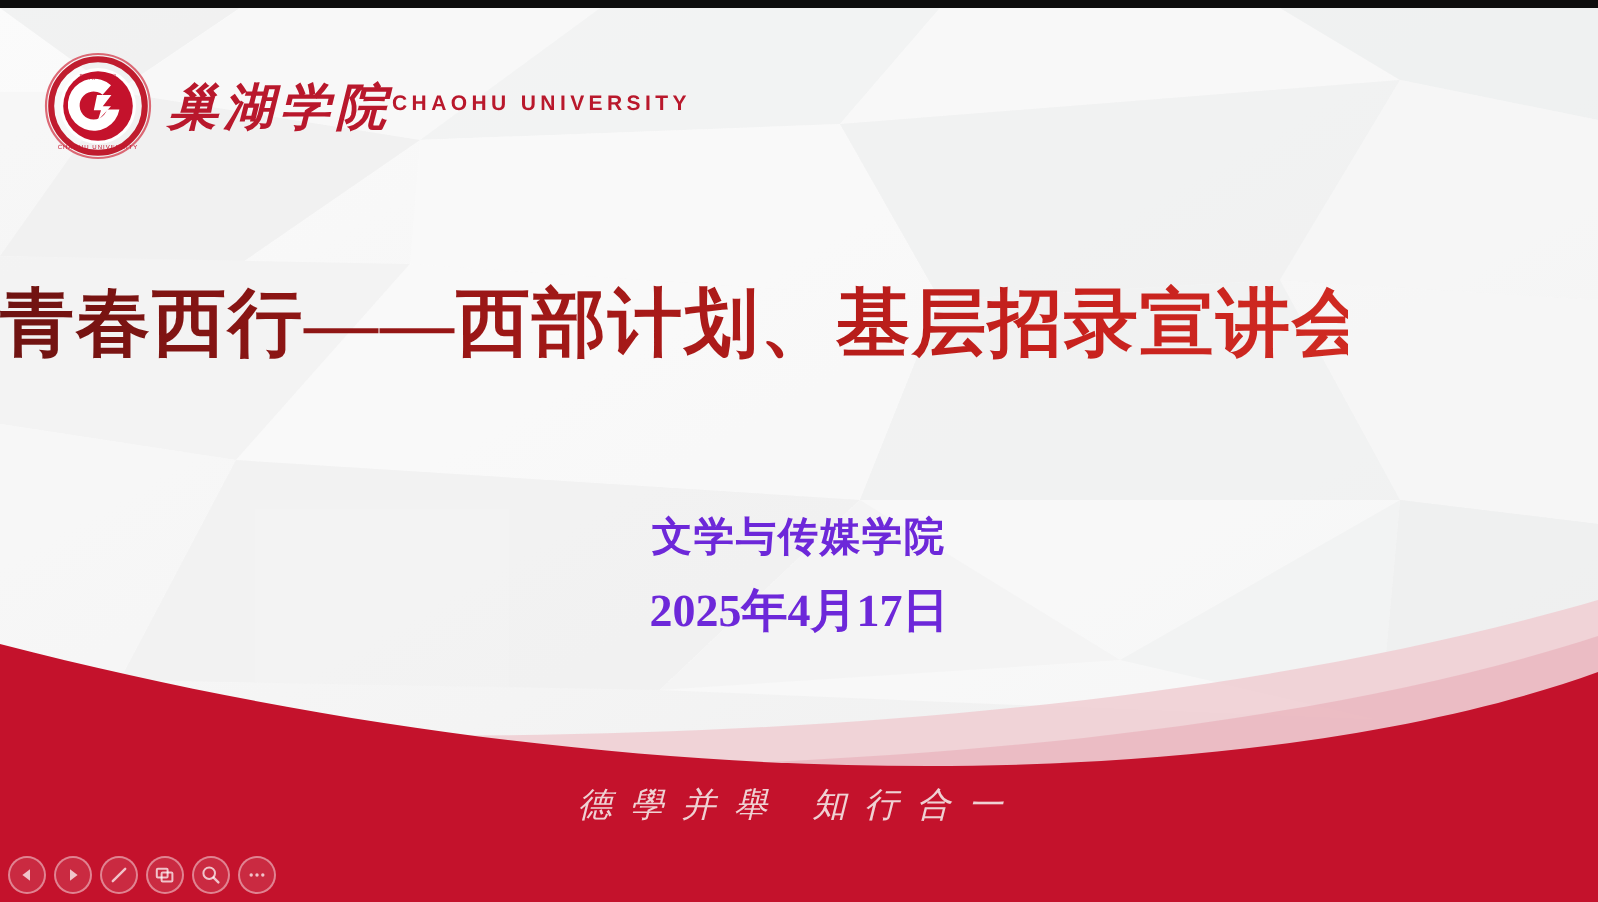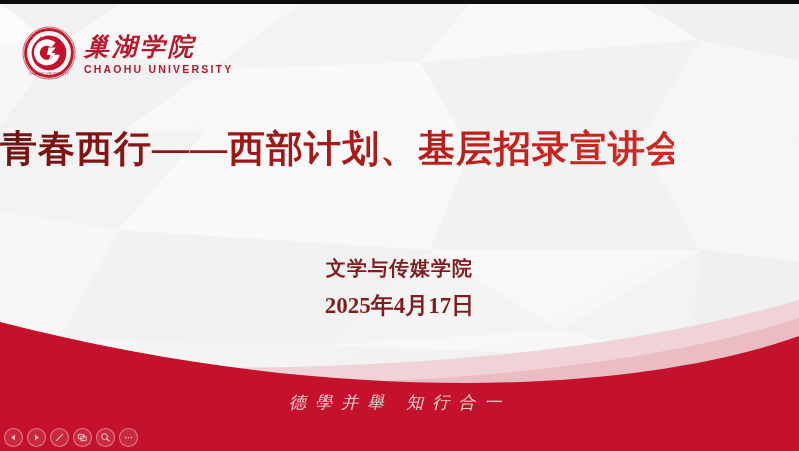--- a/index.html
+++ b/index.html
@@ -13,41 +13,41 @@
   .topbar{position:absolute;left:0;top:0;width:799px;height:4px;
           background:#0d0d0d;z-index:30;}
 
   
   .bg-svg{position:absolute;left:0;top:0;width:799px;height:451px;z-index:1;}
 
   
   .logo-wrap{position:absolute;left:22px;top:26px;z-index:14;
              display:flex;align-items:center;gap:8px;}
   .logo-mark{width:54px;height:54px;position:relative;flex:none;}
-  .logo-text{display:flex;flex-direction:column;align-items:flex-start;
+  .logo-text{display:flex;flex-direction:row;align-items:flex-start;
              justify-content:center;line-height:1;padding-top:2px;}
   .logo-cn{font-family:"Liberation Serif","DejaVu Serif",serif;
            font-size:25px;font-weight:700;color:#b9182c;letter-spacing:3px;
            font-style:italic;white-space:nowrap;}
   .logo-en{font-family:"Liberation Sans","DejaVu Sans",sans-serif;
            font-size:10.5px;font-weight:700;color:#b9182c;letter-spacing:2.2px;
            margin-top:5px;white-space:nowrap;}
 
   
-  .title{position:absolute;left:0;top:124px;width:674px;text-align:center;
+  .title{position:absolute;left:0;top:137px;width:674px;text-align:center;
          z-index:16;font-family:"Liberation Serif","DejaVu Serif",serif;
          font-size:37px;font-weight:700;letter-spacing:1px;white-space:nowrap;
          background:linear-gradient(90deg,#6e1311 0%,#8d1514 22%,#ab1a19 52%,#c7211d 78%,#cf2a22 100%);
          -webkit-background-clip:text;background-clip:text;color:transparent;
          -webkit-text-fill-color:transparent;}
 
   
   .sub{position:absolute;left:0;width:799px;text-align:center;z-index:16;
        font-family:"Liberation Serif","DejaVu Serif",serif;
-       font-weight:700;color:#7f1d1d;white-space:nowrap;}
+       font-weight:700;color:#6d28d9;white-space:nowrap;}
   .sub-org{top:255px;font-size:20px;letter-spacing:1px;}
   .sub-date{top:290px;font-size:23px;letter-spacing:0px;}
 
   
   .foot-svg{position:absolute;left:0;top:0;width:799px;height:451px;z-index:12;}
 
   
   .motto{position:absolute;left:0;top:391px;width:799px;text-align:center;
          z-index:18;color:#f3e2e2;font-size:17px;letter-spacing:9px;
          font-family:"Liberation Serif","DejaVu Serif",serif;

